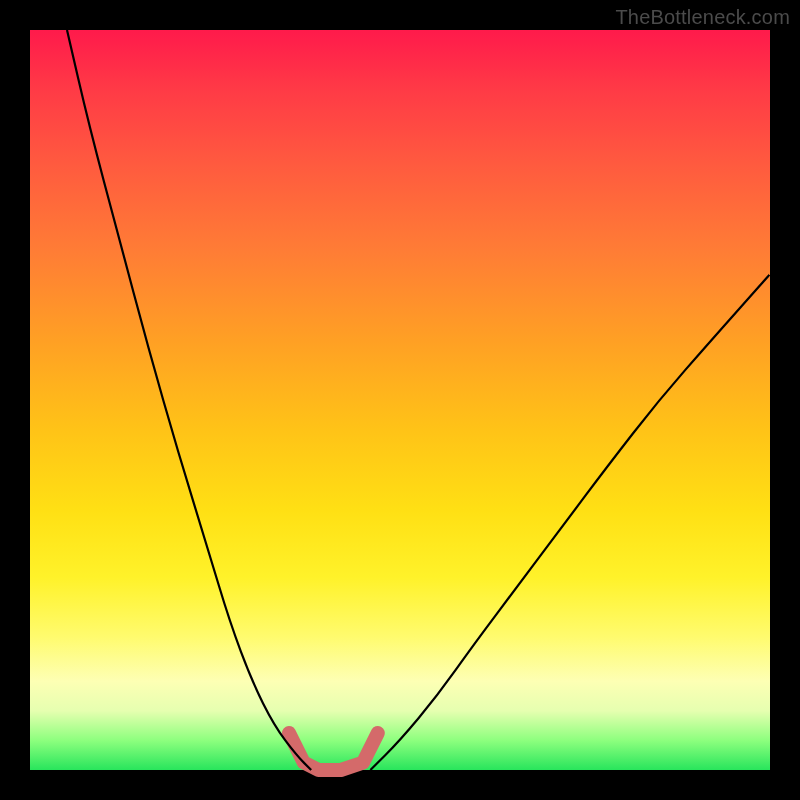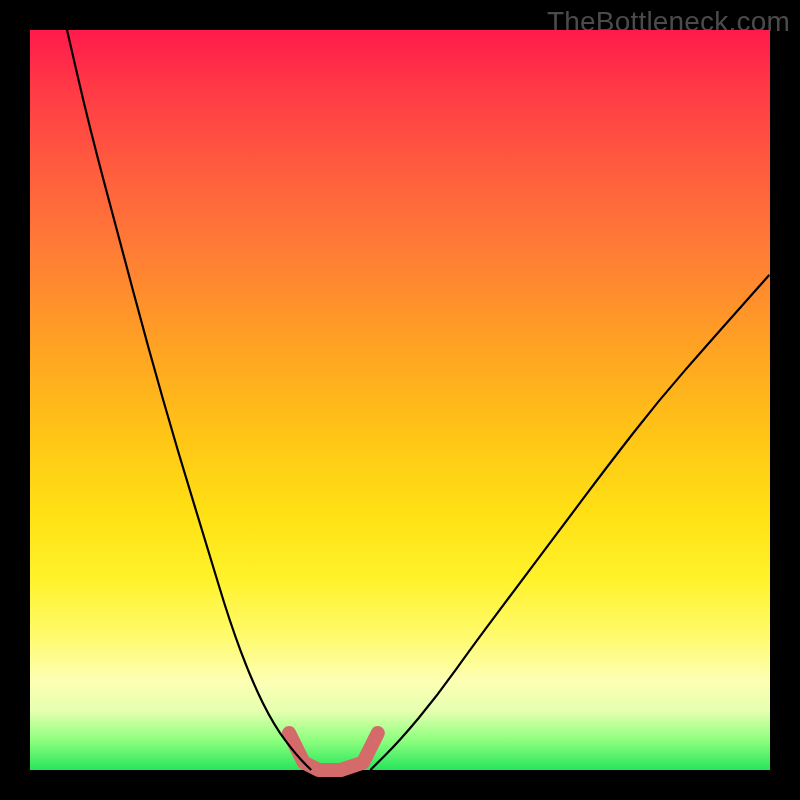--- a/index.html
+++ b/index.html
@@ -41,21 +41,21 @@
       #e6ffb0 92%,
       #8dff7e 96%,
       #28e55c 100%
     );
   }
   .watermark {
     position: absolute;
     top: 6px;
     right: 10px;
     color: #4b4b4b;
-    font-size: 28px;
+    font-size: 20px;
     letter-spacing: 0.2px;
     font-weight: 500;
     user-select: none;
   }
   svg.curves {
     position: absolute;
     left: 0;
     top: 0;
     width: 740px;
     height: 740px;

